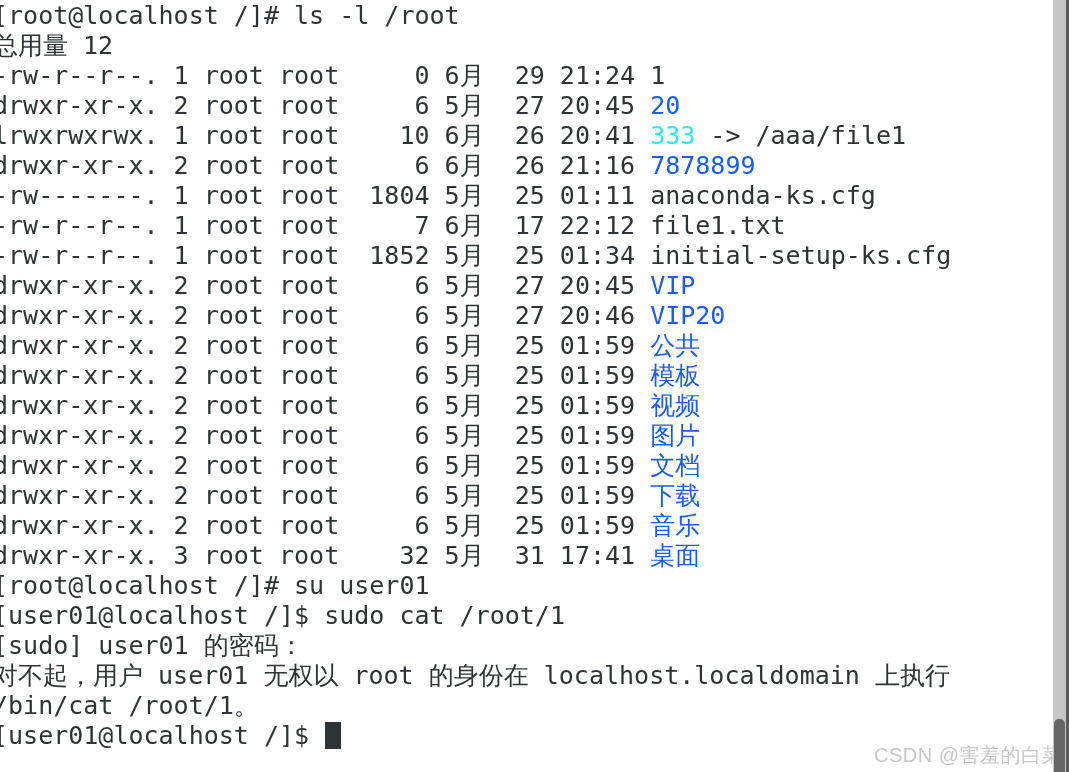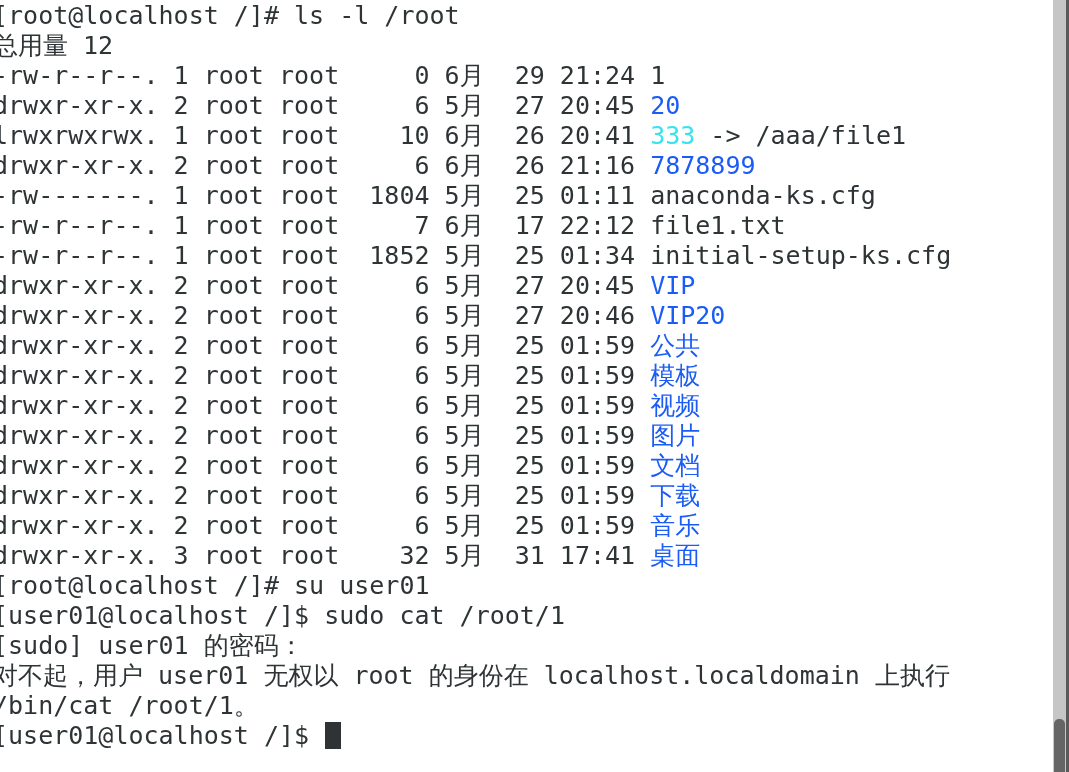--- a/index.html
+++ b/index.html
@@ -78,16 +78,17 @@
     width: 3px;
     height: 772px;
     background: #5a5a5a;
   }
 </style>
 </head>
 <body>
 
 <div class="screen">
   <div class="terminal"><div class="term-line"><span class="seg-fg">[root@localhost /]# ls -l /root</span></div><div class="term-line"><span class="seg-fg">总用量 12</span></div><div class="term-line"><span class="seg-fg">-rw-r--r--. 1 root root     0 6月  29 21:24 1</span></div><div class="term-line"><span class="seg-fg">drwxr-xr-x. 2 root root     6 5月  27 20:45 </span><span class="seg-dir">20</span></div><div class="term-line"><span class="seg-fg">lrwxrwxrwx. 1 root root    10 6月  26 20:41 </span><span class="seg-sym">333</span><span class="seg-fg"> -&gt; /aaa/file1</span></div><div class="term-line"><span class="seg-fg">drwxr-xr-x. 2 root root     6 6月  26 21:16 </span><span class="seg-dir">7878899</span></div><div class="term-line"><span class="seg-fg">-rw-------. 1 root root  1804 5月  25 01:11 anaconda-ks.cfg</span></div><div class="term-line"><span class="seg-fg">-rw-r--r--. 1 root root     7 6月  17 22:12 file1.txt</span></div><div class="term-line"><span class="seg-fg">-rw-r--r--. 1 root root  1852 5月  25 01:34 initial-setup-ks.cfg</span></div><div class="term-line"><span class="seg-fg">drwxr-xr-x. 2 root root     6 5月  27 20:45 </span><span class="seg-dir">VIP</span></div><div class="term-line"><span class="seg-fg">drwxr-xr-x. 2 root root     6 5月  27 20:46 </span><span class="seg-dir">VIP20</span></div><div class="term-line"><span class="seg-fg">drwxr-xr-x. 2 root root     6 5月  25 01:59 </span><span class="seg-dir">公共</span></div><div class="term-line"><span class="seg-fg">drwxr-xr-x. 2 root root     6 5月  25 01:59 </span><span class="seg-dir">模板</span></div><div class="term-line"><span class="seg-fg">drwxr-xr-x. 2 root root     6 5月  25 01:59 </span><span class="seg-dir">视频</span></div><div class="term-line"><span class="seg-fg">drwxr-xr-x. 2 root root     6 5月  25 01:59 </span><span class="seg-dir">图片</span></div><div class="term-line"><span class="seg-fg">drwxr-xr-x. 2 root root     6 5月  25 01:59 </span><span class="seg-dir">文档</span></div><div class="term-line"><span class="seg-fg">drwxr-xr-x. 2 root root     6 5月  25 01:59 </span><span class="seg-dir">下载</span></div><div class="term-line"><span class="seg-fg">drwxr-xr-x. 2 root root     6 5月  25 01:59 </span><span class="seg-dir">音乐</span></div><div class="term-line"><span class="seg-fg">drwxr-xr-x. 3 root root    32 5月  31 17:41 </span><span class="seg-dir">桌面</span></div><div class="term-line"><span class="seg-fg">[root@localhost /]# su user01</span></div><div class="term-line"><span class="seg-fg">[user01@localhost /]$ sudo cat /root/1</span></div><div class="term-line"><span class="seg-fg">[sudo] user01 的密码：</span></div><div class="term-line"><span class="seg-fg">对不起，用户 user01 无权以 root 的身份在 localhost.localdomain 上执行</span></div><div class="term-line"><span class="seg-fg">/bin/cat /root/1。</span></div><div class="term-line"><span class="seg-fg">[user01@localhost /]$ </span><span class="cursor"></span></div></div>
+  <div class="watermark">CSDN @害羞的白菜</div>
   <div class="scroll-track"></div>
   <div class="scroll-thumb"></div>
   <div class="window-edge"></div>
 </div>
 
 </body></html>

